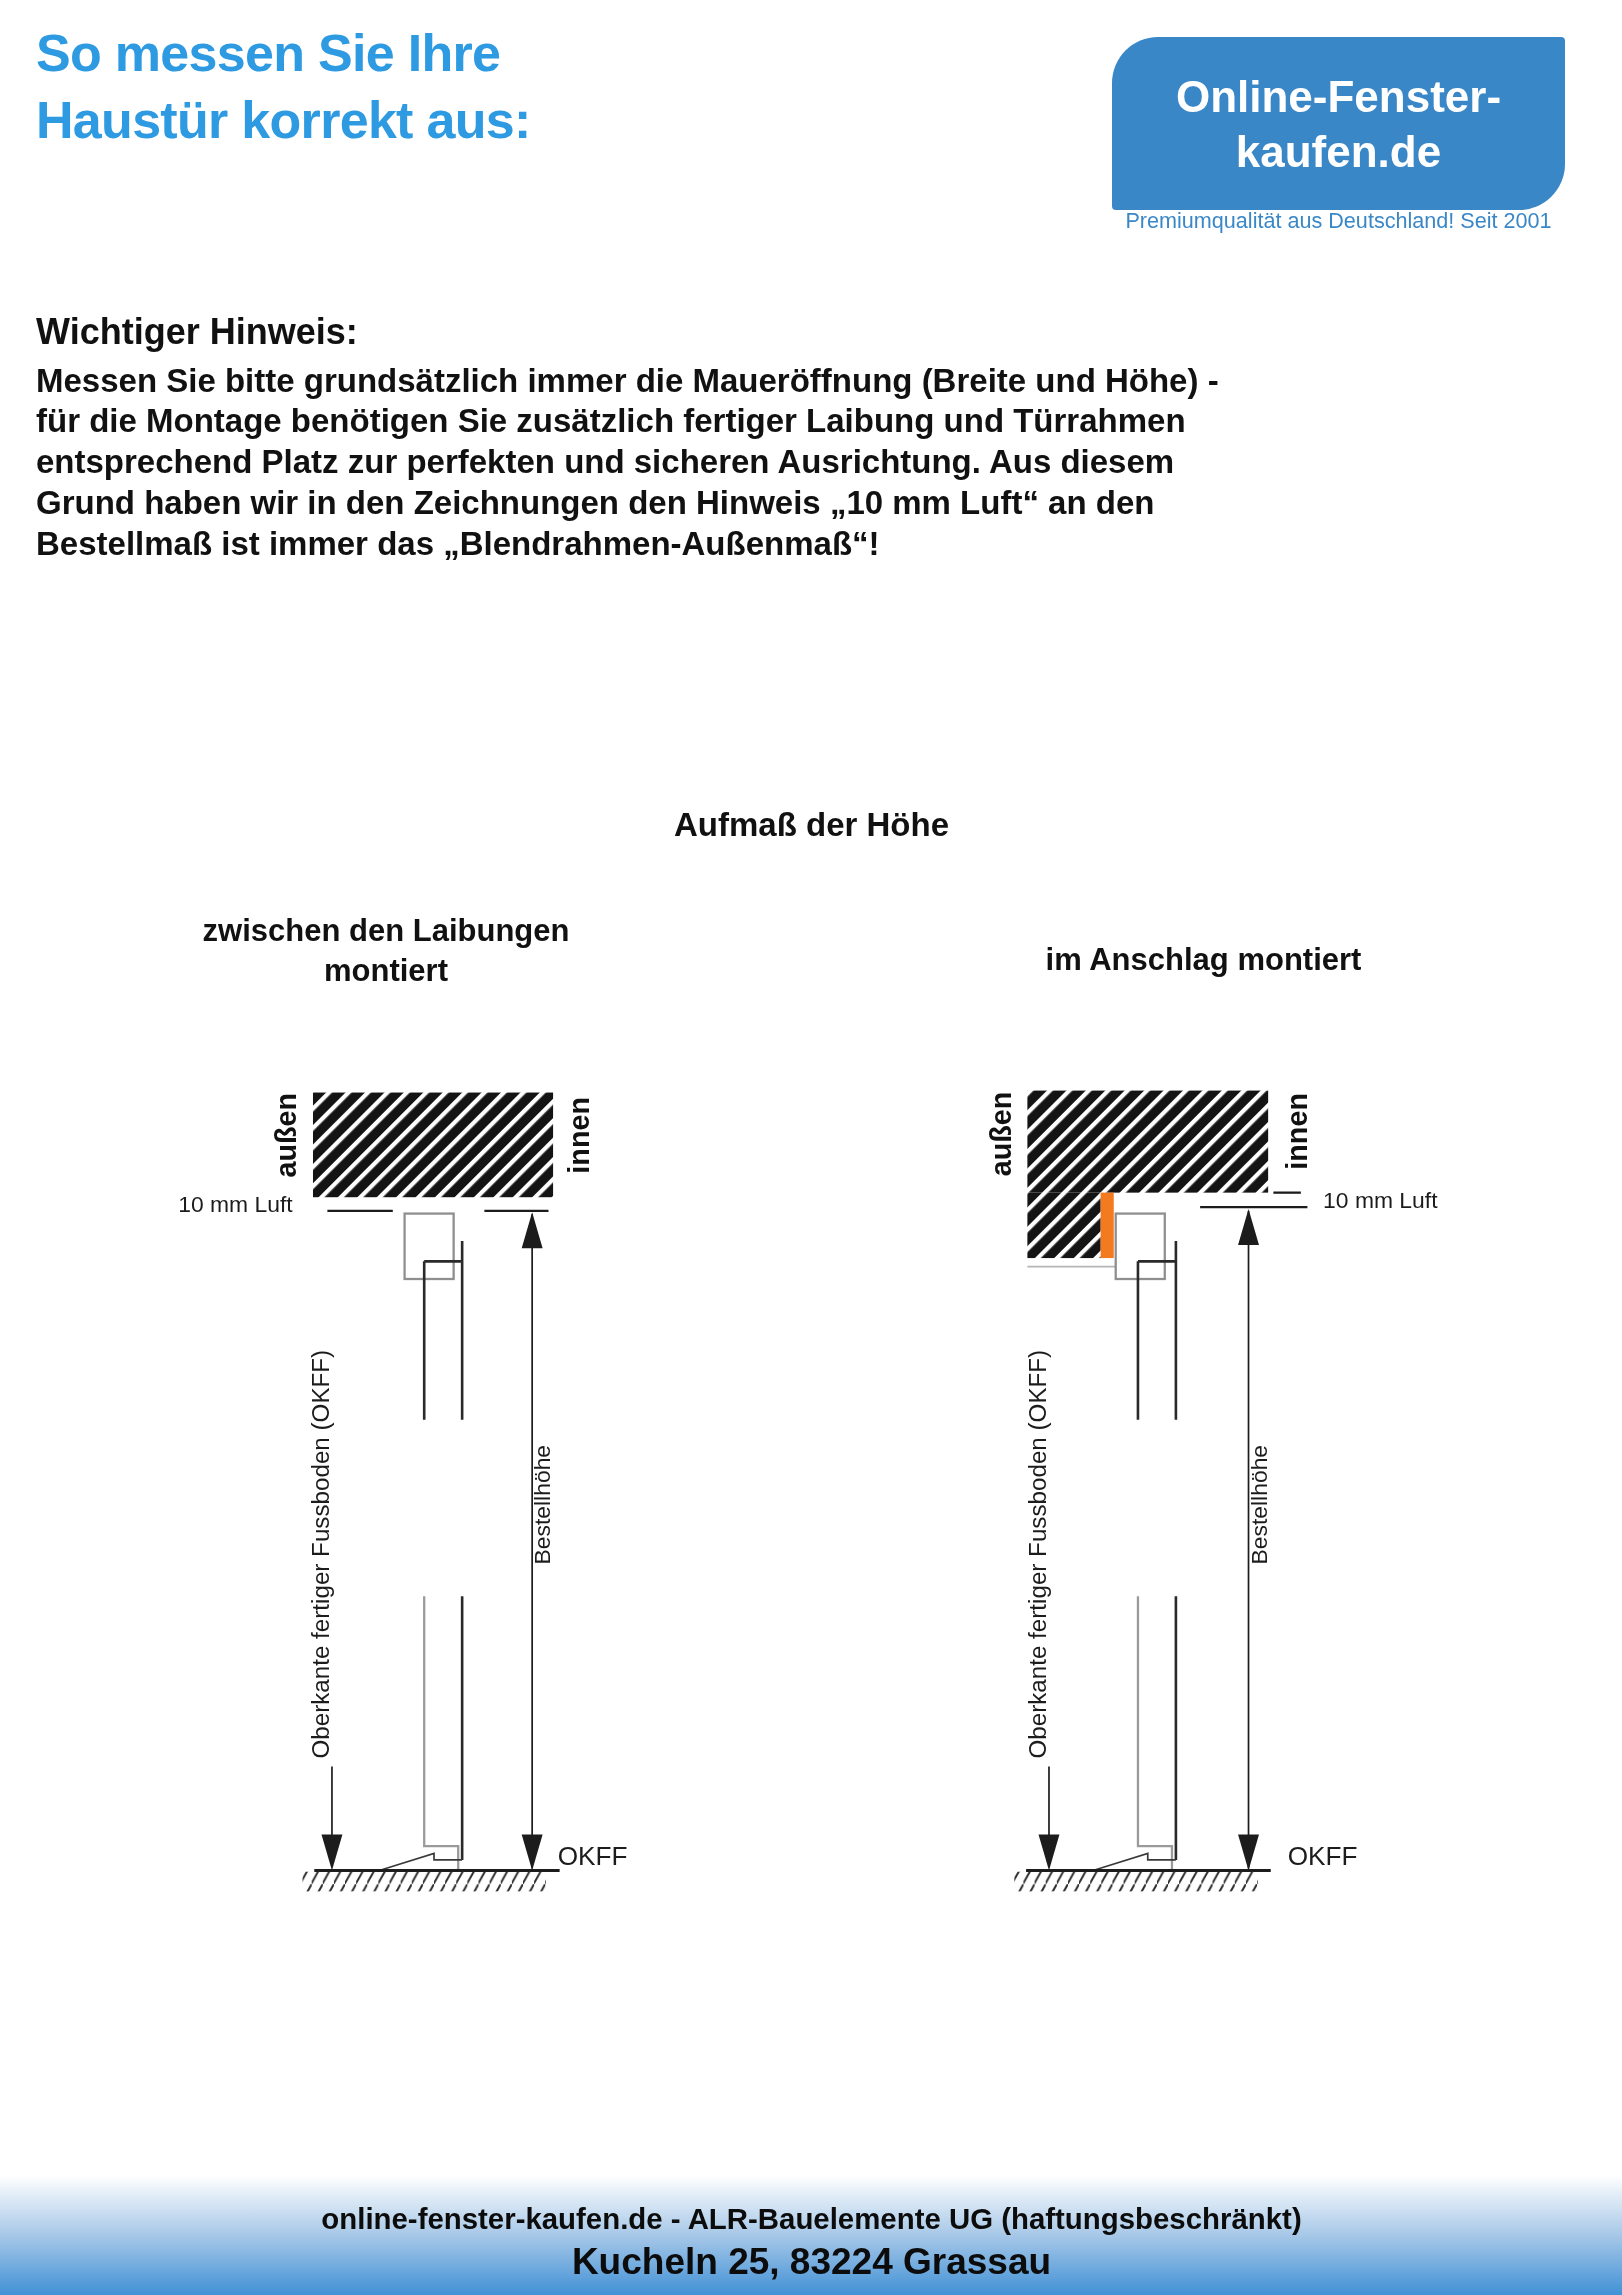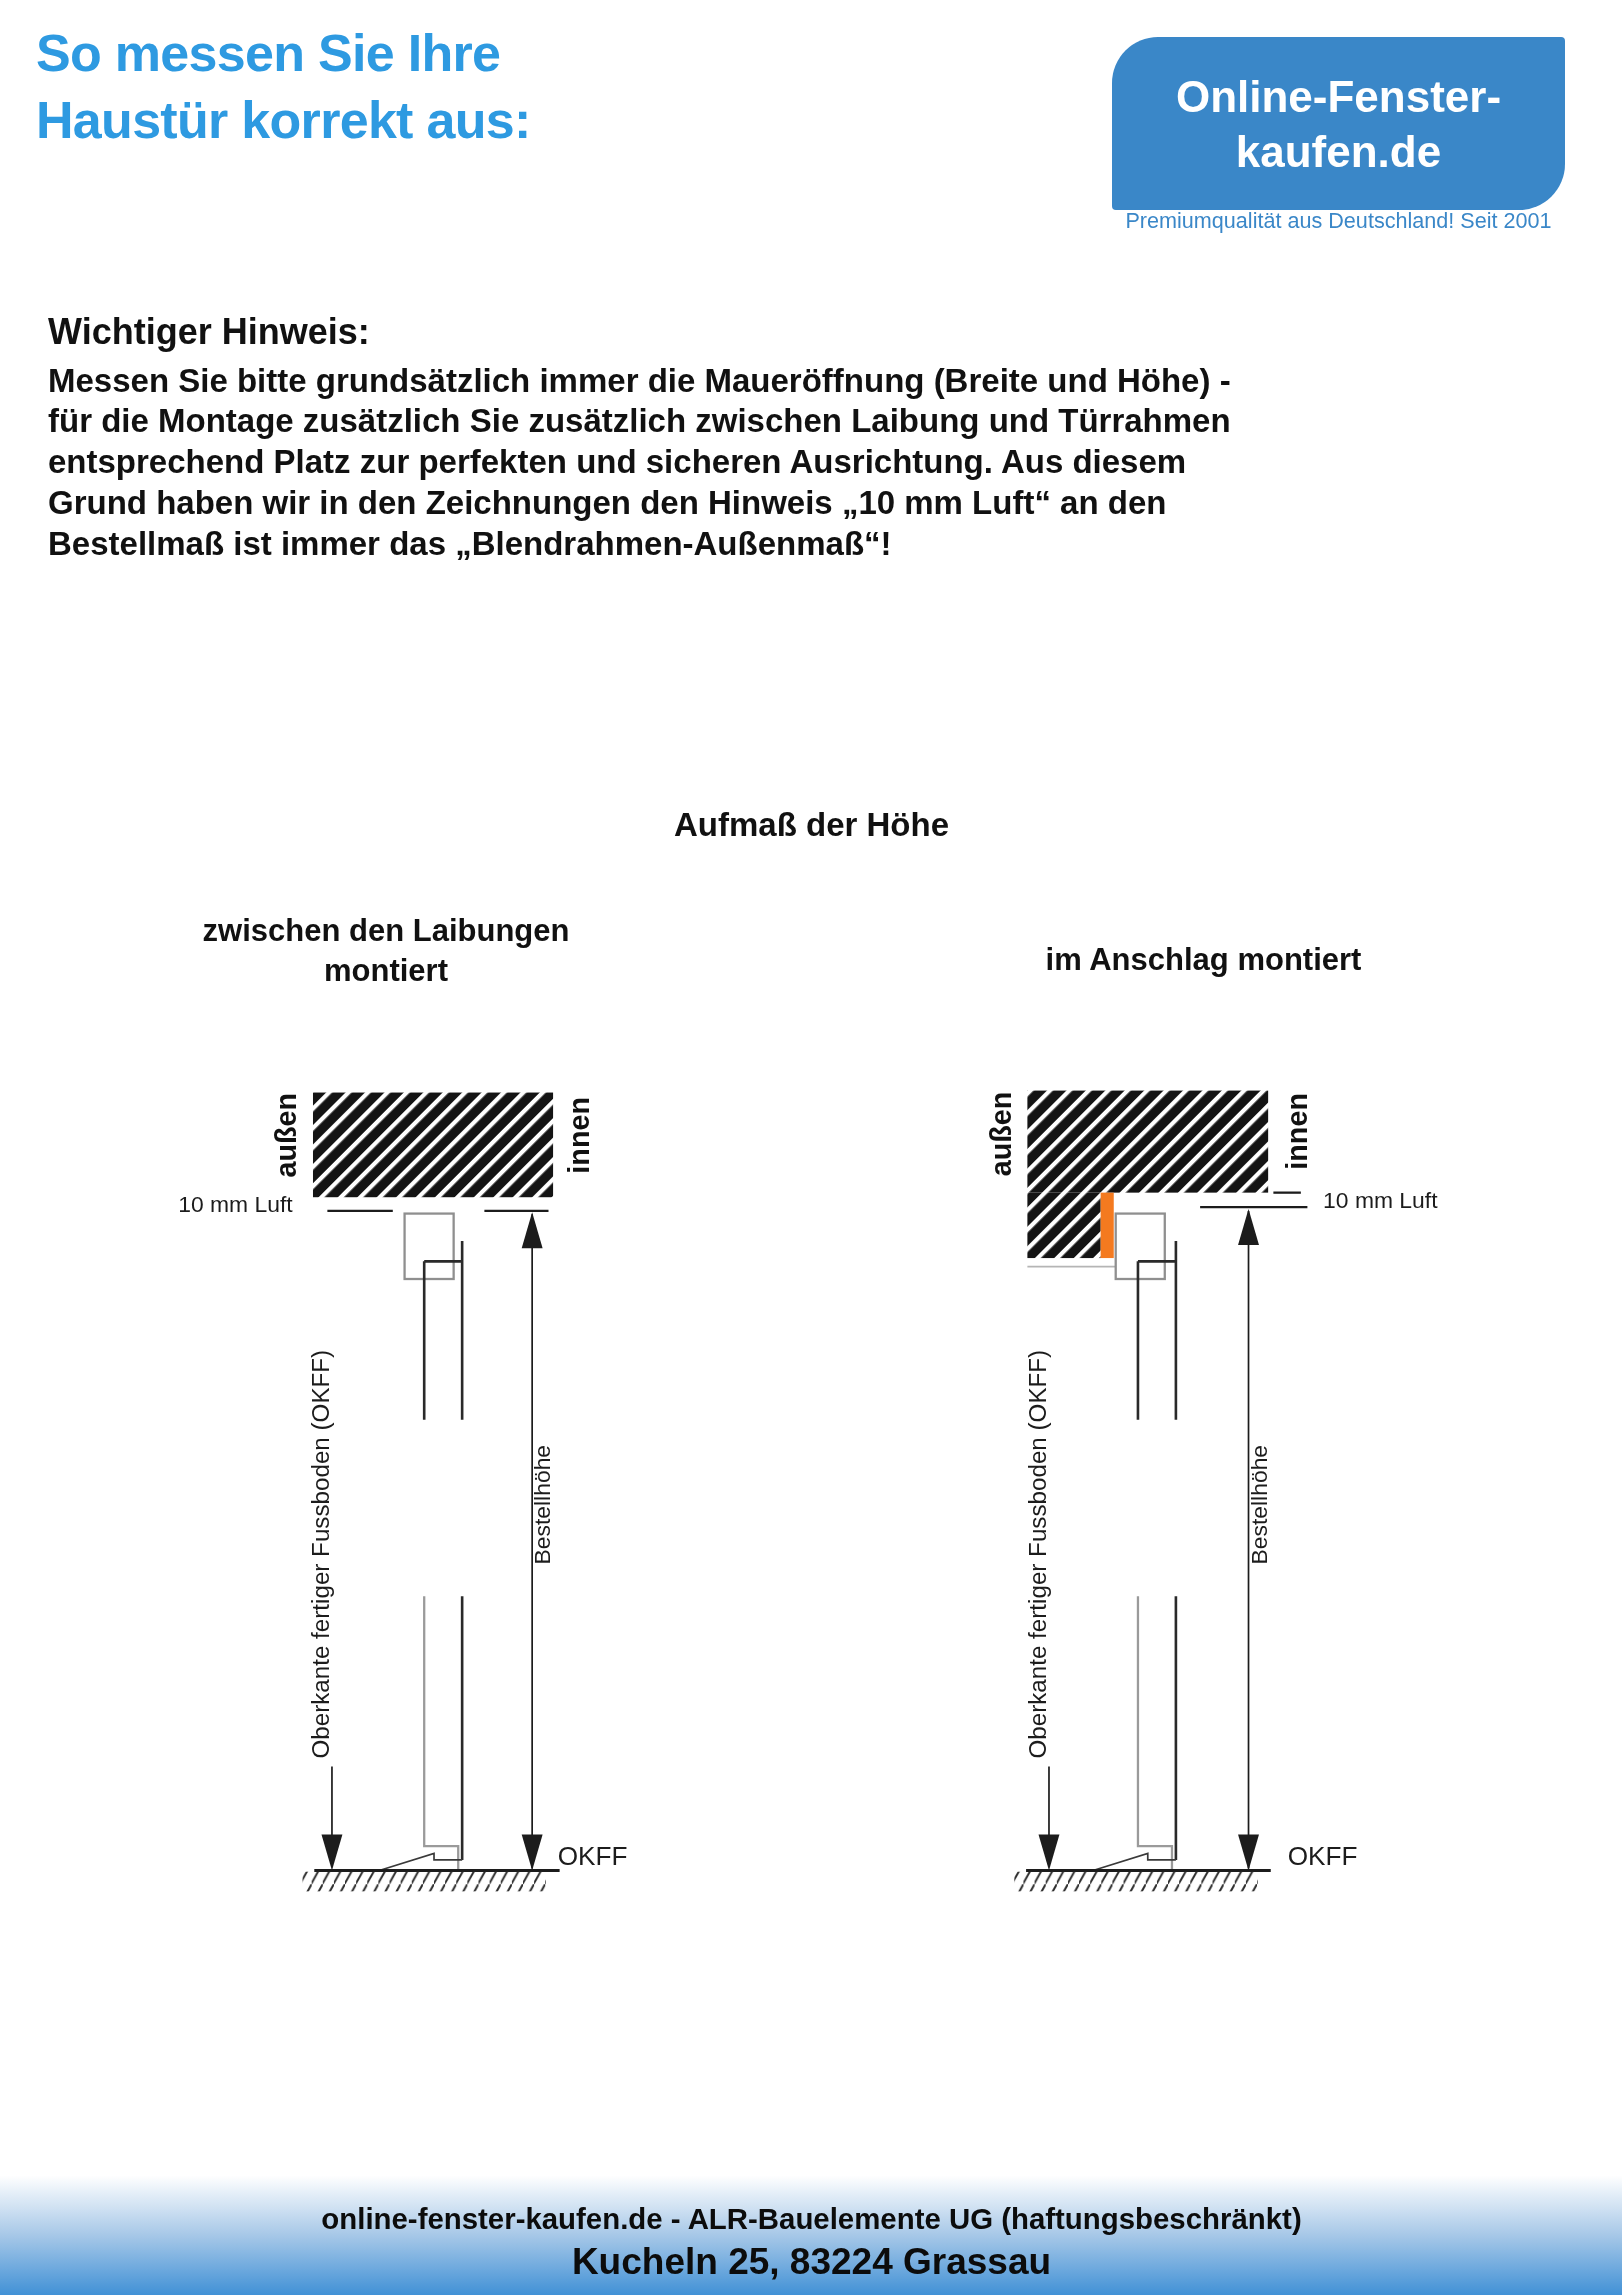--- a/index.html
+++ b/index.html
@@ -18,21 +18,21 @@
     background:var(--logo-blue,#3A87C8);
     border-radius:46px 3.9px 46px 3.9px;
     display:flex;flex-direction:column;justify-content:center;align-items:center;
   }
   .logo-line{color:#ffffff;font-size:44px;font-weight:700;line-height:1.25;text-align:center;}
   .logo-tagline{
     position:absolute;left:1112px;top:208px;width:453px;text-align:center;
     color:var(--logo-blue,#3A87C8);font-size:21.6px;font-weight:400;
   }
   
-  .notice{position:absolute;left:48px;top:309px;width:1557px;}
+  .notice{position:absolute;left:36px;top:309px;width:1557px;}
   .notice-heading{font-size:36px;font-weight:700;line-height:1.25;margin-bottom:6.5px;}
   .notice-line{font-size:33px;font-weight:700;line-height:1.24;}
   
   .section-title{
     position:absolute;left:0;top:806px;width:1623px;text-align:center;
     font-size:33px;font-weight:700;
   }
   .caption-left{
     position:absolute;left:131px;top:911px;width:510px;text-align:center;
     font-size:31px;font-weight:700;line-height:1.28;
@@ -77,21 +77,21 @@
 
   <div class="logo-box">
     <div class="logo-line">Online-Fenster-</div>
     <div class="logo-line">kaufen.de</div>
   </div>
   <div class="logo-tagline">Premiumqualität aus Deutschland! Seit 2001</div>
 
   <div class="notice">
     <div class="notice-heading">Wichtiger Hinweis:</div>
     <div class="notice-line">Messen Sie bitte grundsätzlich immer die Maueröffnung (Breite und Höhe) -</div>
-    <div class="notice-line">für die Montage zusätzlich Sie zusätzlich zwischen Laibung und Türrahmen</div>
+    <div class="notice-line">für die Montage benötigen Sie zusätzlich fertiger Laibung und Türrahmen</div>
     <div class="notice-line">entsprechend Platz zur perfekten und sicheren Ausrichtung. Aus diesem</div>
     <div class="notice-line">Grund haben wir in den Zeichnungen den Hinweis „10 mm Luft“ an den</div>
     <div class="notice-line">Bestellmaß ist immer das „Blendrahmen-Außenmaß“!</div>
   </div>
 
   <div class="section-title">Aufmaß der Höhe</div>
   <div class="caption-left">
     <div>zwischen den Laibungen</div>
     <div>montiert</div>
   </div>

